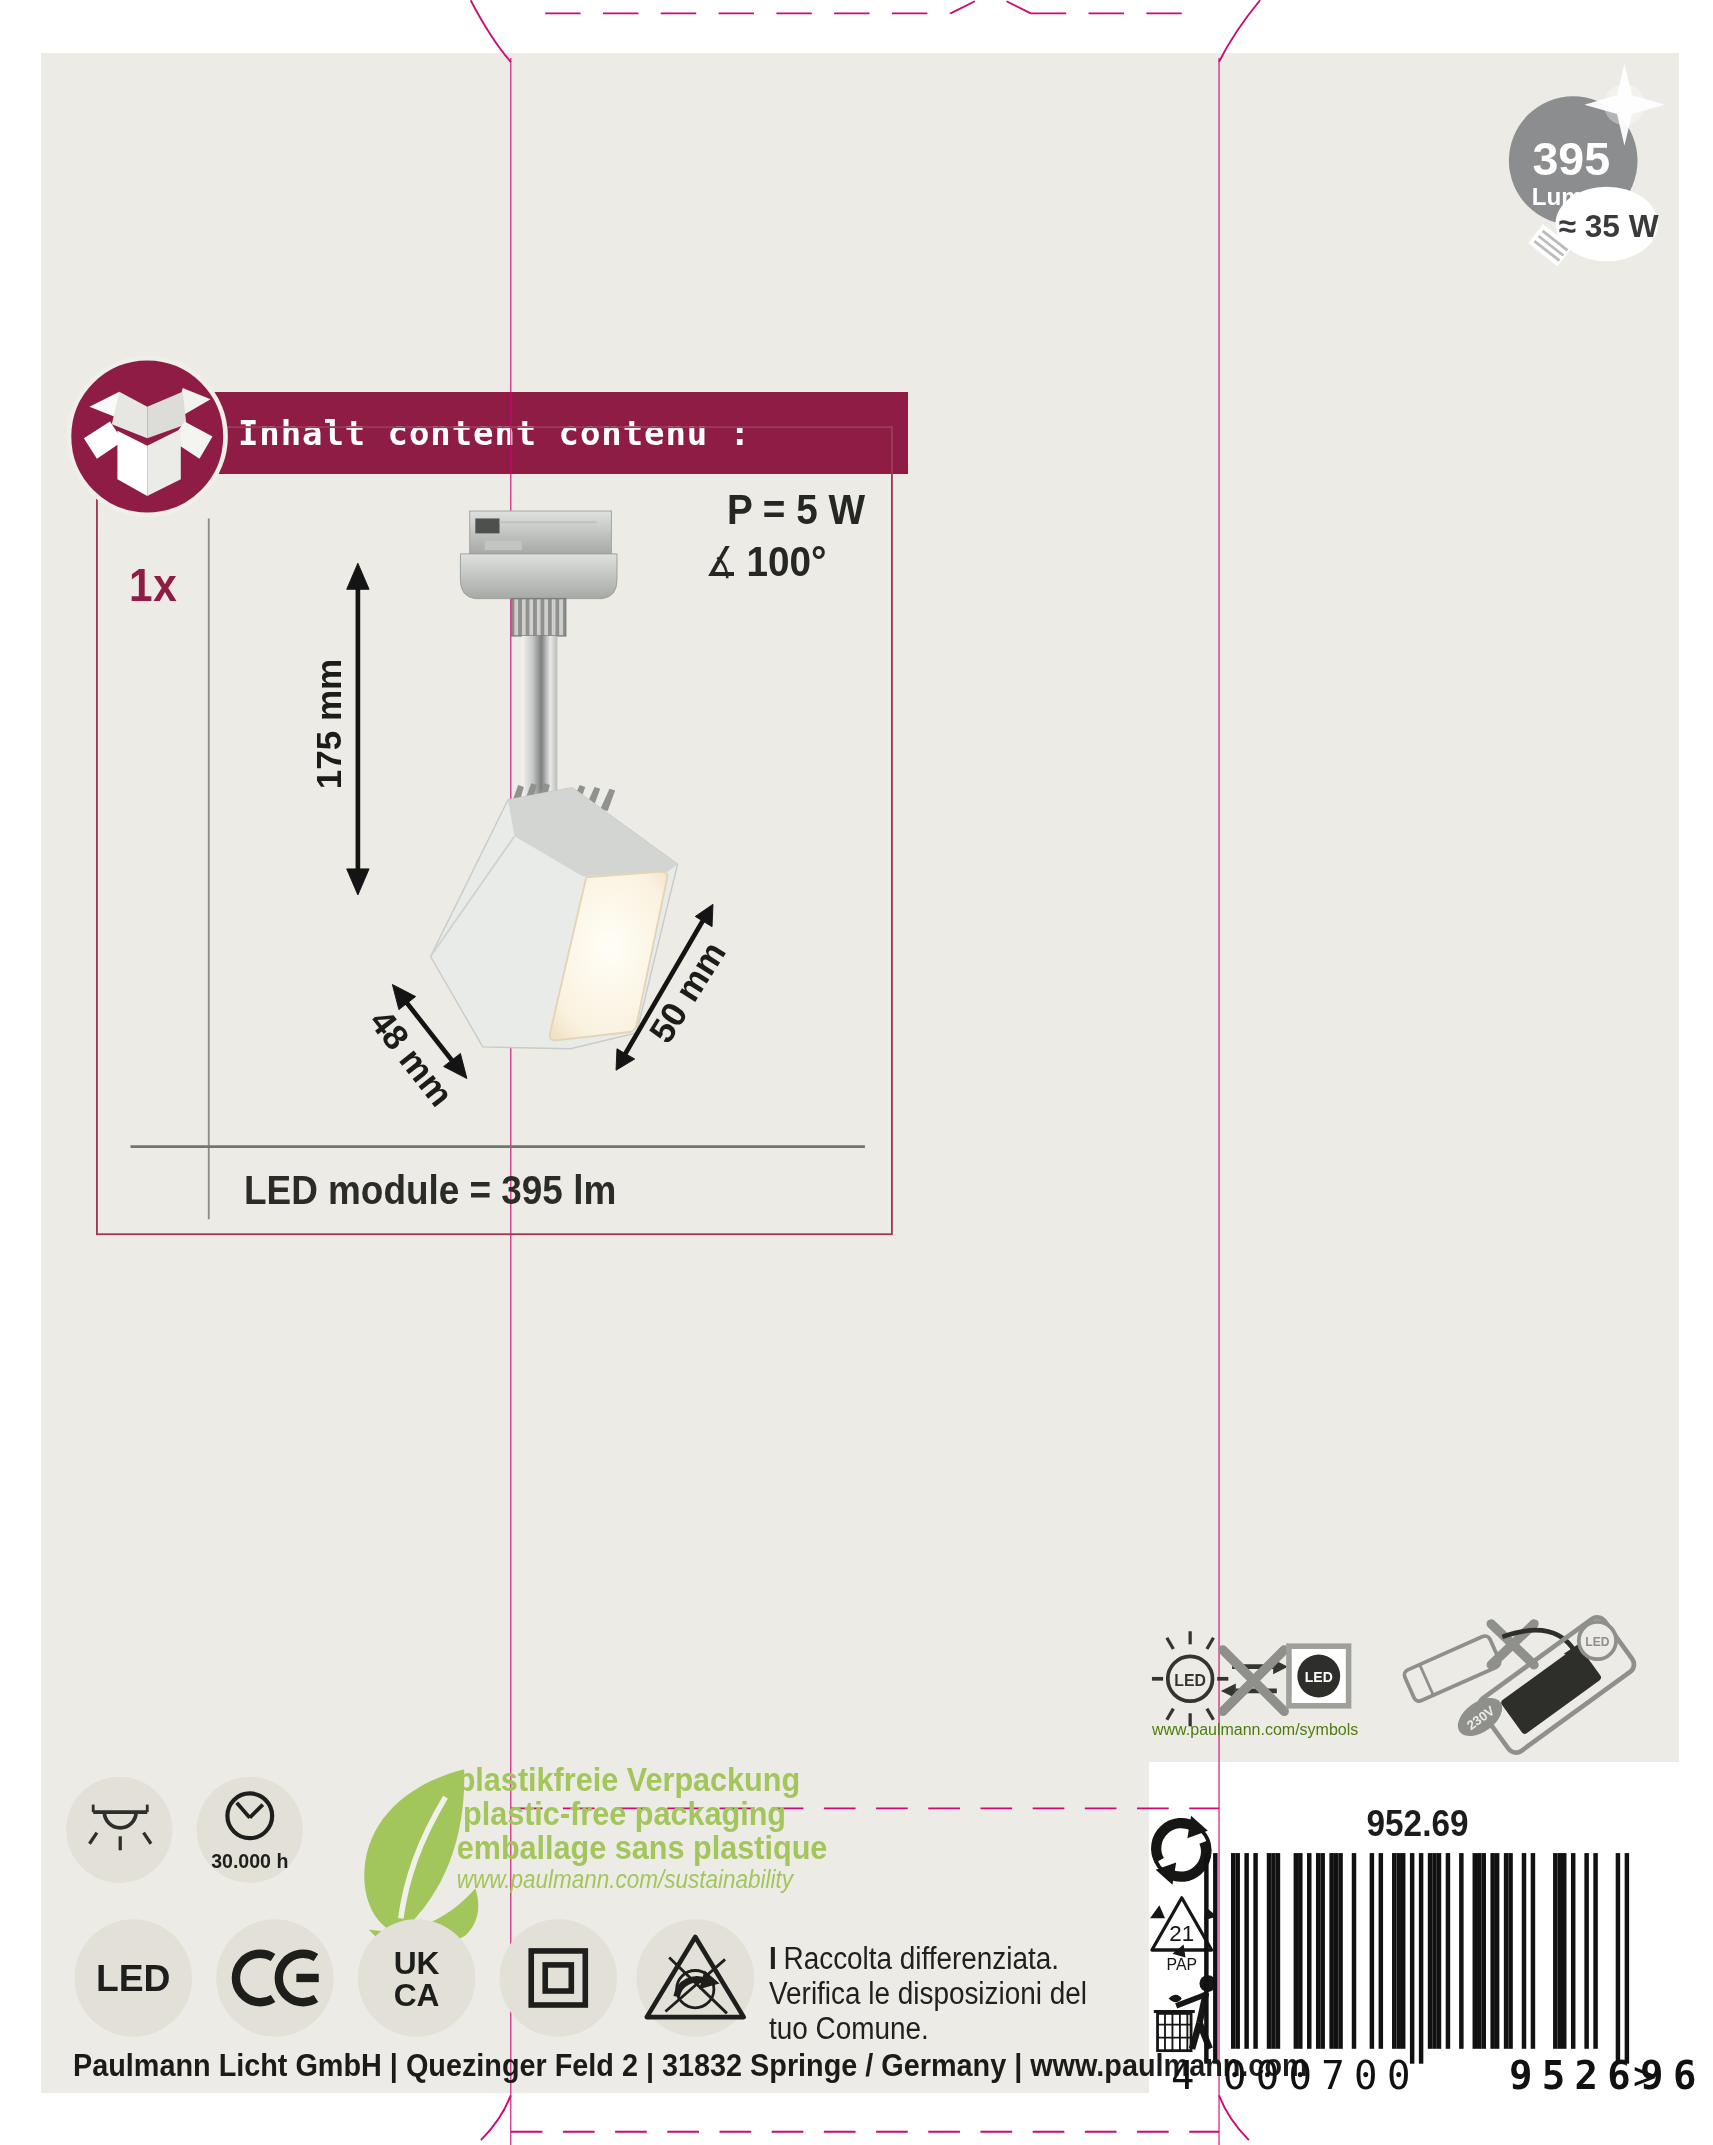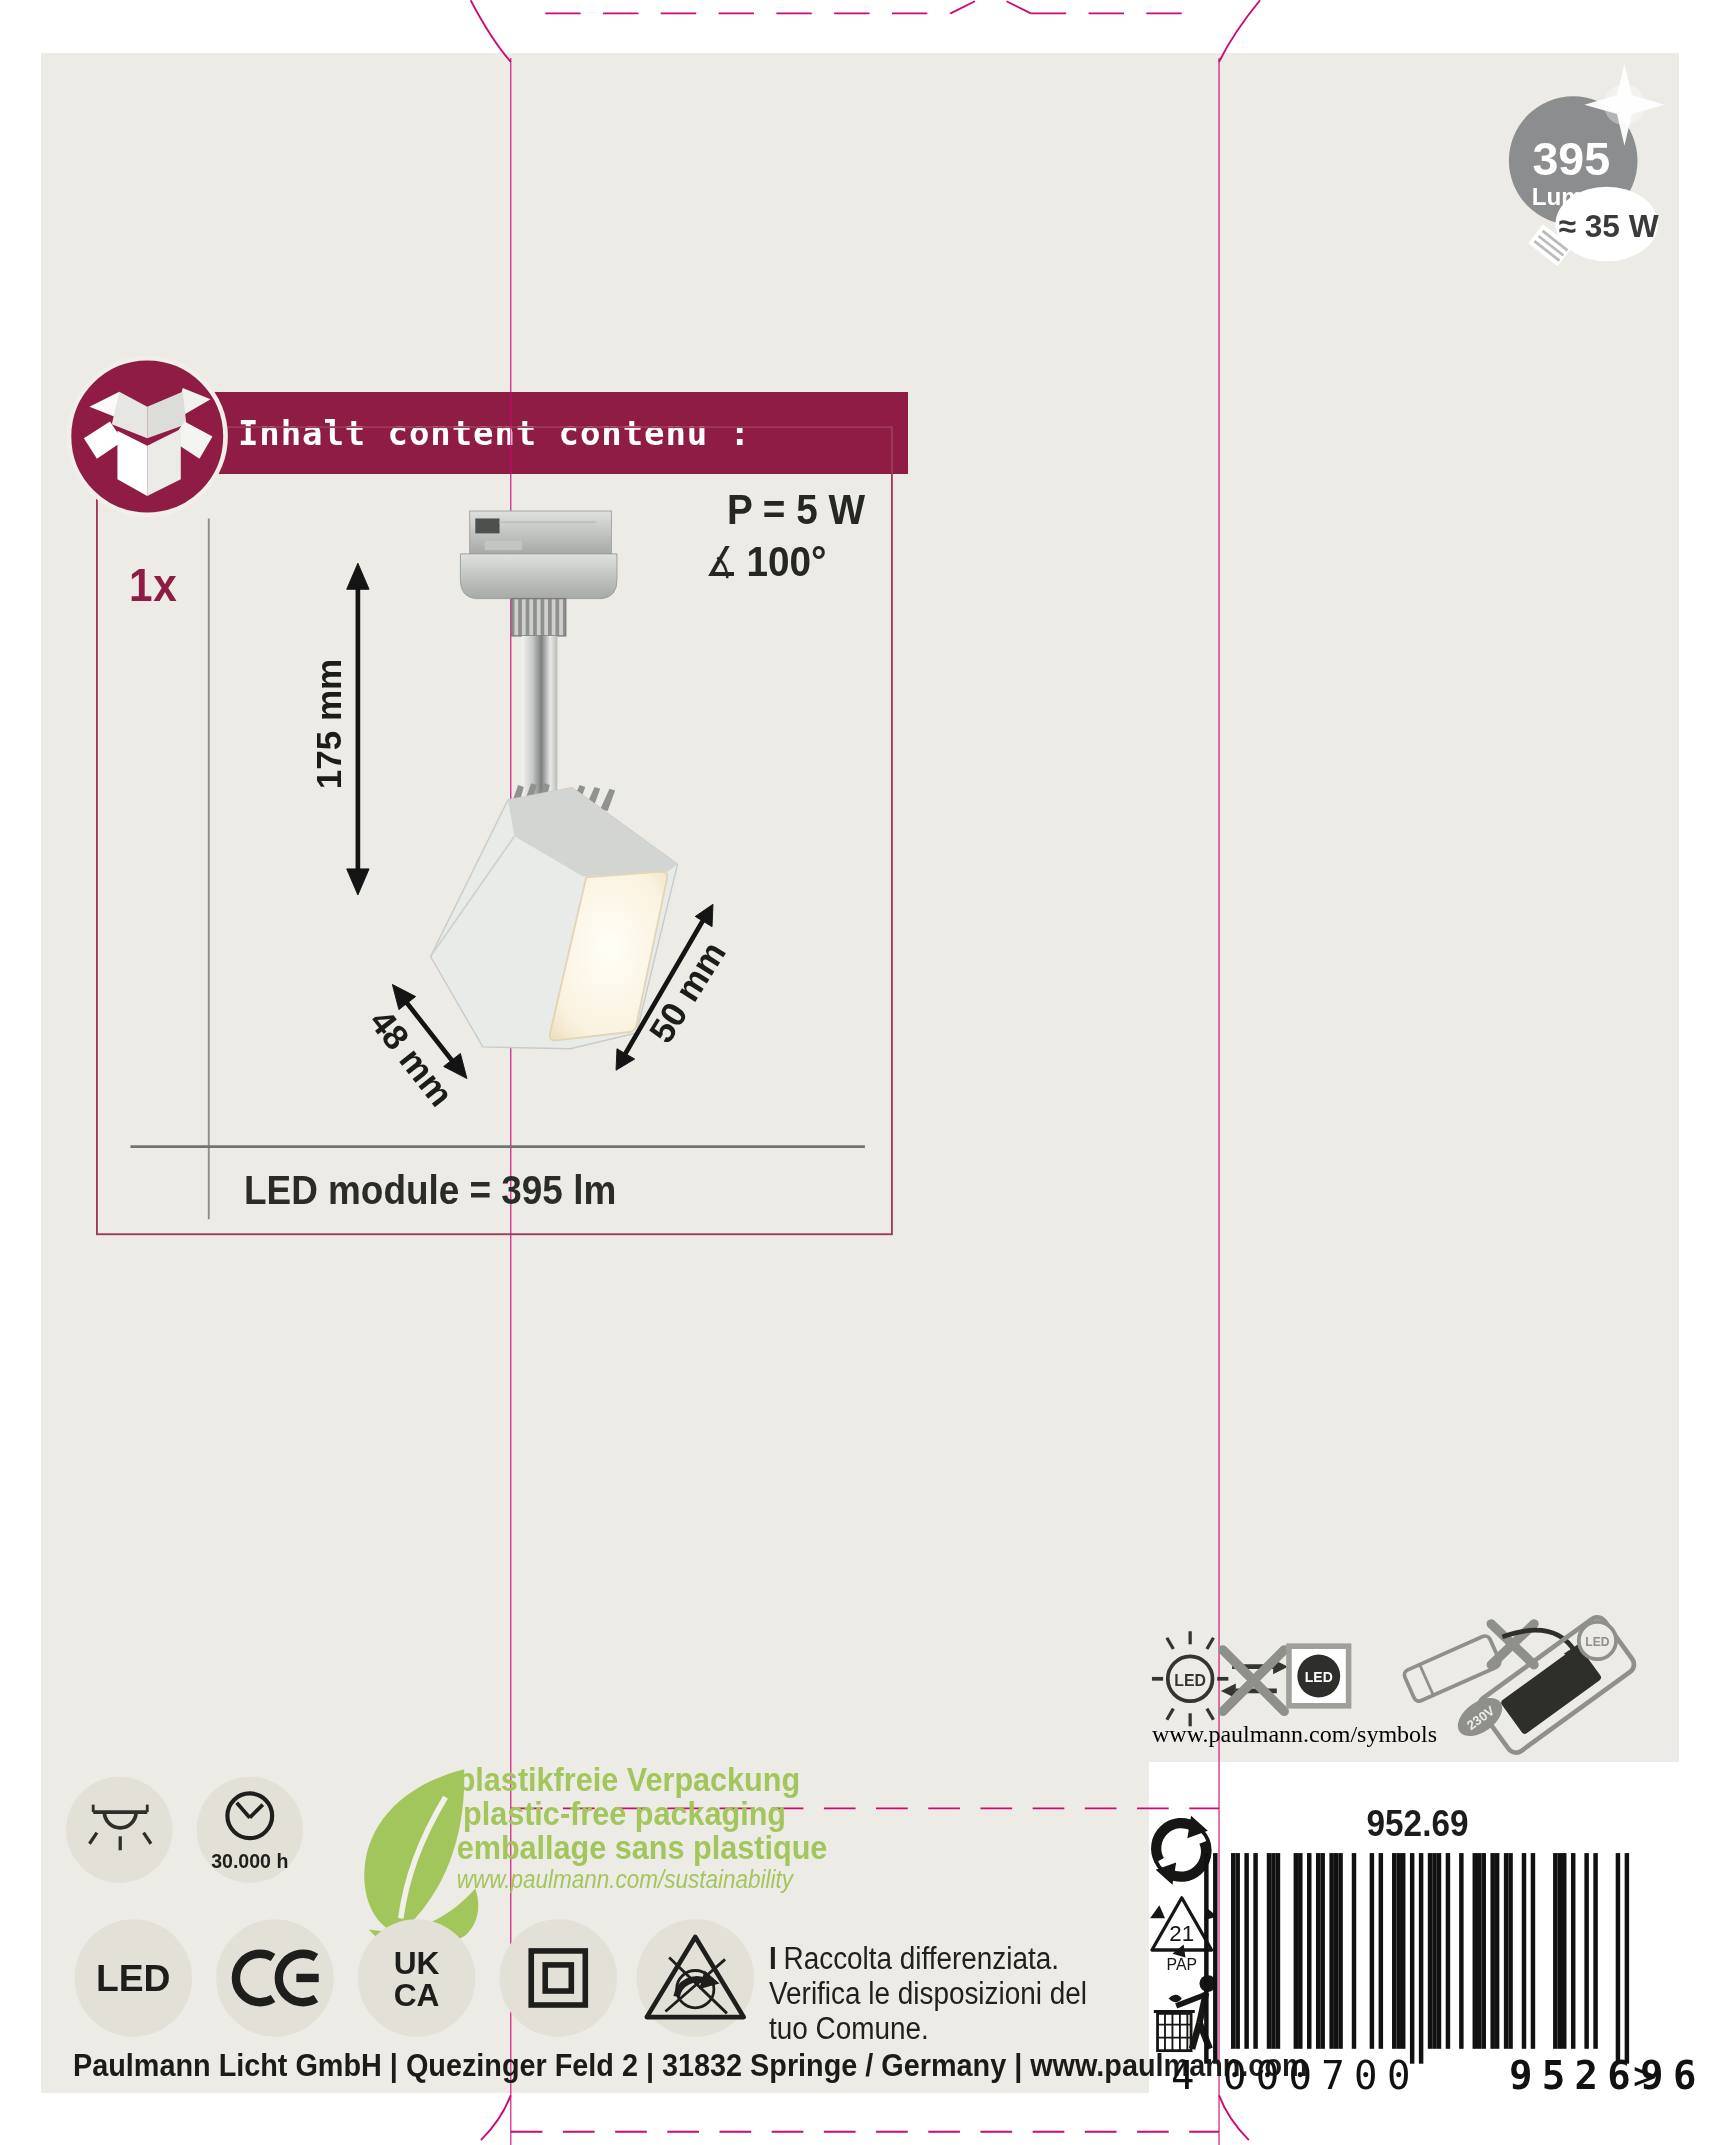--- a/index.html
+++ b/index.html
@@ -16,21 +16,21 @@
   .power{left:727px;top:485px;font-size:43px;font-weight:700;color:#262622;white-space:nowrap;}
   .beam{left:705px;top:537px;font-size:43px;font-weight:700;color:#262622;white-space:nowrap;}
   .beam .sym{font-weight:400;font-size:41px;margin-right:9.3px;}
   .module-line{left:244px;top:1167px;font-size:41px;font-weight:700;color:#2b2b28;white-space:nowrap;}
   .dim{font-size:35px;font-weight:700;color:#1c1c1a;width:131px;text-align:center;white-space:nowrap;}
   .dim-h{left:263px;top:704px;transform:rotate(-90deg);}
   .dim-48{left:346px;top:1038px;transform:rotate(52deg);}
   .dim-50{left:622px;top:972px;transform:rotate(-58deg);}
   .cond{transform:scaleX(0.9);transform-origin:left center;}
   .condc{transform:scaleX(0.9);transform-origin:center center;}
-  .symbols-url{left:1152px;top:1721px;font-size:24px;font-weight:400;color:#000000;white-space:nowrap;font-family:Liberation Serif, serif;}
+  .symbols-url{left:1152px;top:1721px;font-size:16px;font-weight:400;color:#4d7c0f;white-space:nowrap;}
   .green-block{left:438px;top:1762px;width:373px;text-align:center;color:#a3c65c;}
   .green-block .gl{font-size:34px;font-weight:700;line-height:34px;white-space:nowrap;}
   .green-block .gu{font-size:25px;font-style:italic;font-weight:400;line-height:30px;white-space:nowrap;}
   .raccolta{left:769px;top:1941px;font-size:31px;line-height:35px;font-weight:400;color:#20201e;white-space:nowrap;}
   .raccolta b{font-weight:700;margin-right:7.5px;}
   .footer{left:73px;top:2047px;font-size:32px;font-weight:700;color:#1b1b19;white-space:nowrap;}
   .article-no{left:1203px;top:1803px;width:429px;text-align:center;font-size:37px;font-weight:700;color:#1c1c1a;}
   .bc-digit{font-family:"DejaVu Sans Mono", monospace;font-size:39px;font-weight:400;color:#111;top:2053px;white-space:nowrap;}
   .bc-g{letter-spacing:9.3px;}
   svg text{font-family:"Liberation Sans", sans-serif;}

